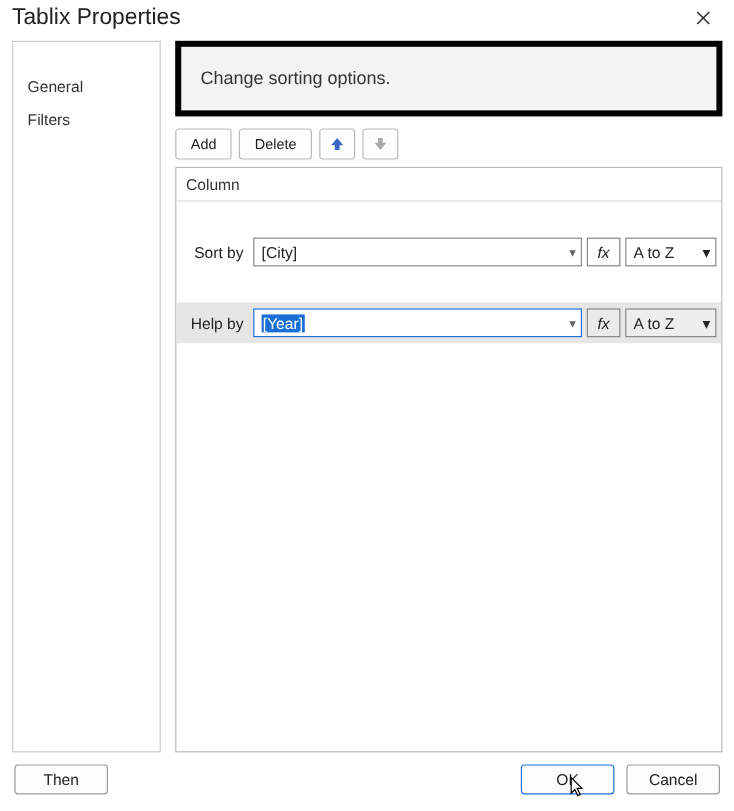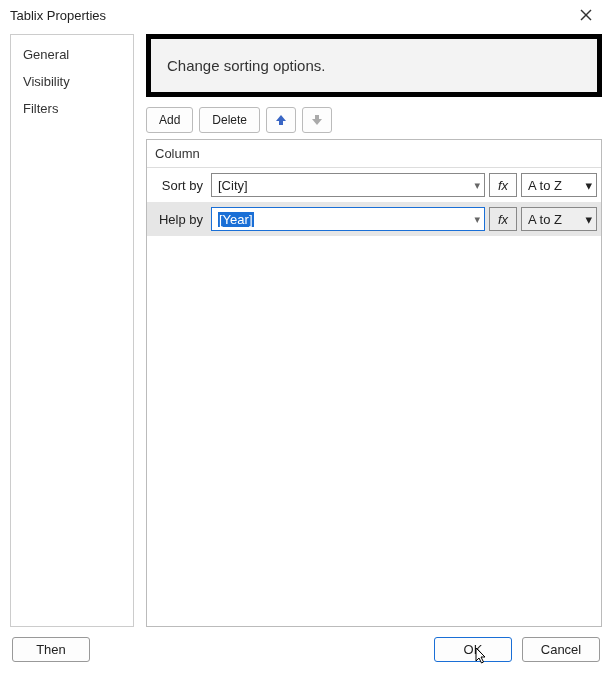--- a/index.html
+++ b/index.html
@@ -17,38 +17,38 @@
     width: 612px;
     height: 676px;
     display: flex;
     flex-direction: column;
   }
   .titlebar {
     height: 30px;
     display: flex;
     align-items: center;
     padding: 0 8px 0 10px;
-    font-size: 13px;
+    font-size: 19px;
   }
   .titlebar .title { flex: 1; }
   .titlebar .close {
     width: 36px; height: 28px;
     display: flex; align-items: center; justify-content: center;
     font-size: 14px;
   }
   .body {
     flex: 1;
     display: flex;
     padding: 4px 10px 0 10px;
     gap: 12px;
   }
   .sidebar {
     width: 124px;
     border: 1px solid #ccc;
-    padding: 6px 0;
+    padding: 24px 0;
     background: #fff;
   }
   .side-item {
     padding: 6px 12px;
     font-size: 13px;
     color: #333;
   }
   .side-item.selected {
     background: #e6e6e6;
   }
@@ -80,20 +80,21 @@
     justify-content: center;
   }
   .btn.icon { width: 30px; padding: 0; height: 26px; color:#3a66c4;}
   .btn.icon.dis { color:#aaa; }
   .grid {
     border: 1px solid #bbb;
     flex: 1;
     background: #fff;
     display: flex;
     flex-direction: column;
+    gap: 25px;
   }
   .ghead {
     display: flex;
     border-bottom: 1px solid #ddd;
     font-size: 13px;
     color: #333;
   }
   .ghead .col1 { width: 280px; padding: 6px 8px; }
   .ghead .col2 { flex:1;  padding: 6px 8px; }
   .row {
@@ -179,21 +180,20 @@
         <line x1="1" y1="1" x2="11" y2="11" stroke="#333" stroke-width="1.4"></line>
         <line x1="11" y1="1" x2="1" y2="11" stroke="#333" stroke-width="1.4"></line>
       </svg>
     </div>
   </div>
 
   <div class="body">
 
     <div class="sidebar">
       <div class="side-item">General</div>
-      <div class="side-item">Visibility</div>
       <div class="side-item">Filters</div>
     </div>
 
     <div class="main">
 
       <div class="heading-area">Change sorting options.</div>
 
       <div class="toolbar">
         <div class="btn">Add</div>
         <div class="btn">Delete</div>

